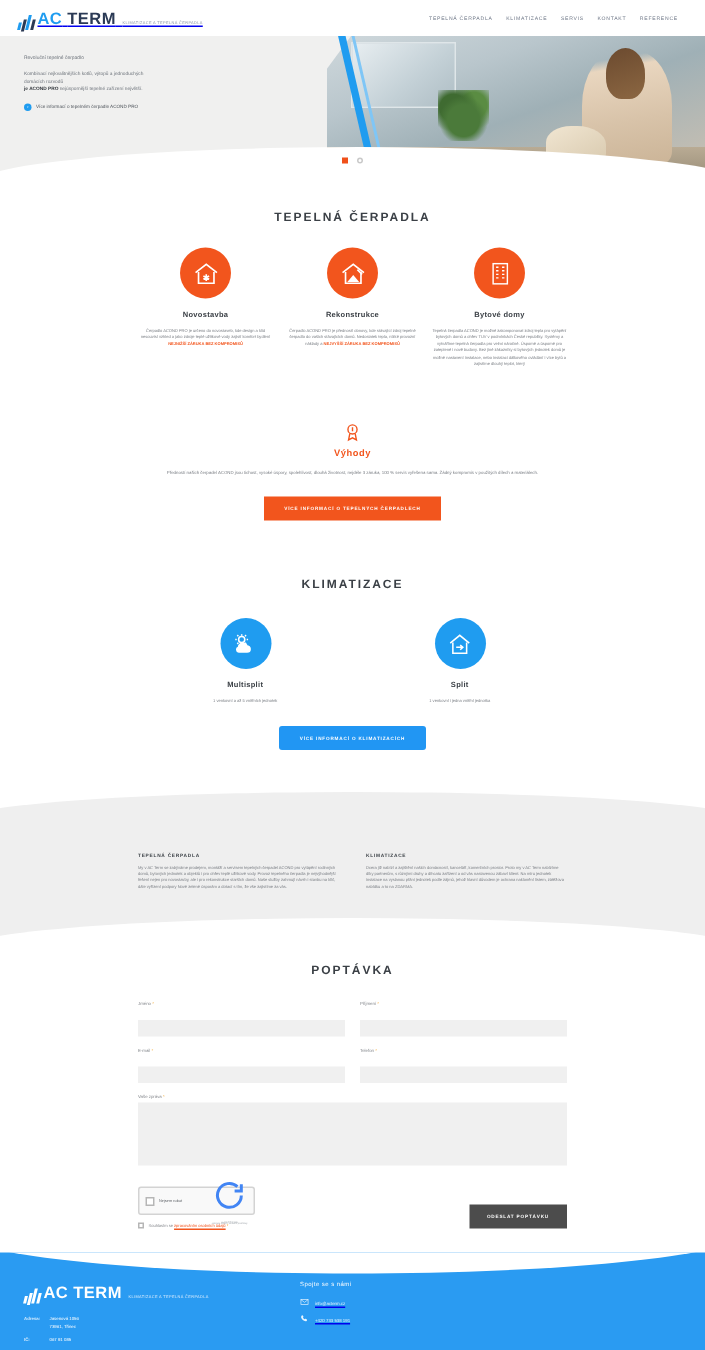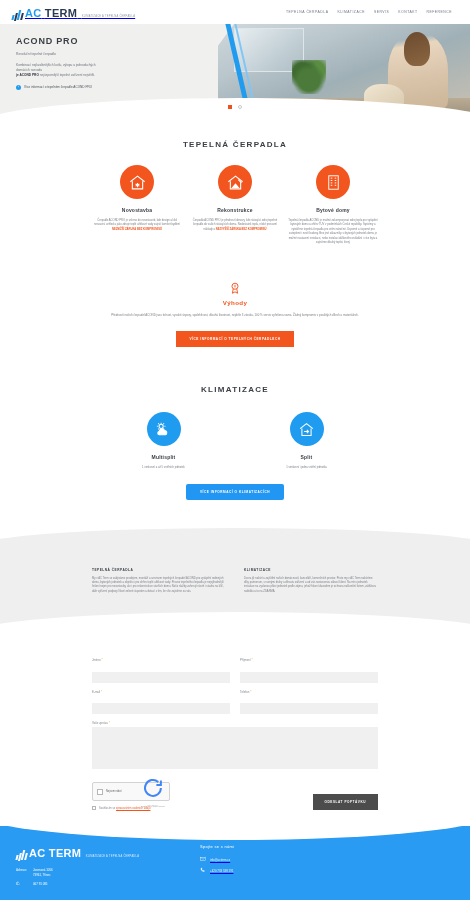--- a/index.html
+++ b/index.html
@@ -291,21 +291,20 @@
       <div class="person"></div>
       <div class="hair"></div>
       <div class="dog"></div>
     </div>
     <div class="hero-panel"></div>
     <div class="hero-stripe">
       <span class="s1"></span>
         <span class="s2"></span>
     </div>
     <div class="hero-copy">
-      <div class="hero-title">ACOND PRO</div>
       <div class="hero-sub">Revoluční tepelné čerpadlo</div>
       <div class="hero-para">
         <span>Kombinací nejkvalitnějších kotlů, výtopů a jednoduchých</span><br>
         <span>domácích rozvodů</span><br>
         <b>je ACOND PRO</b>
         <span>nejúspornější tepelné zařízení největší.</span>
       </div>
       <a class="hero-link" href="#">
         <span class="bullet">›</span>
         <span>Více informací o tepelném čerpadle ACOND PRO</span>
@@ -434,20 +433,21 @@
         </div>
       </div>
     </div>
   </div>
   <div class="section" style="height:18px;background:#efefef;position:relative;">
     <div style="position:absolute;left:-30px;top:2px;width:530px;height:22px;background:#fff;border-radius:50% 50% 0 0 / 100% 100% 0 0;"></div>
   </div>
 
   <div class="section" style="padding:14px 0 16px;">
     <div class="wrap">
+      <div class="sec-title">POPTÁVKA</div>
       <div class="form">
         <div class="row">
           <div class="fld">
             <label class="lbl"><span>Jméno</span> <em>*</em></label>
             <input class="inp" type="text" placeholder="" style="">
           </div>
           <div class="fld">
             <label class="lbl"><span>Příjmení</span> <em>*</em></label>
             <input class="inp" type="text" placeholder="" style="">
           </div>

